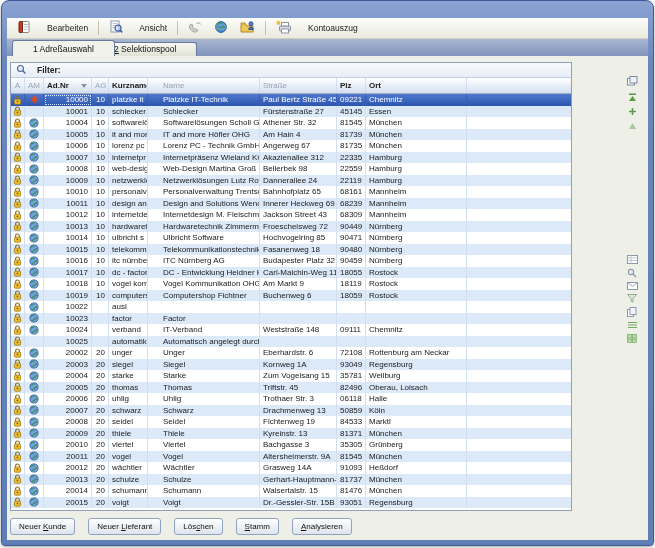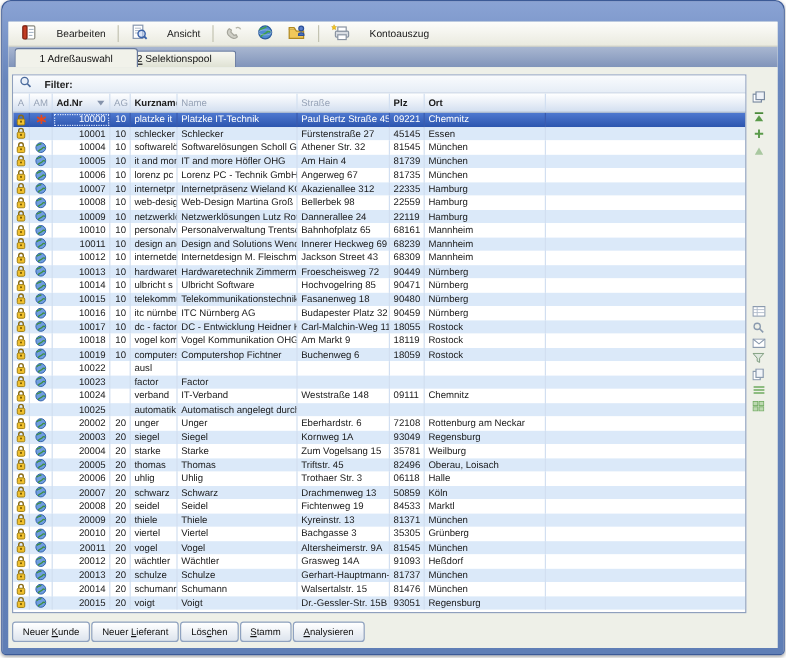--- a/index.html
+++ b/index.html
@@ -28,21 +28,21 @@
   .tabstrip { position:absolute; left:0; top:21px; right:0; height:17px;
     background:linear-gradient(#a9b7d1,#8094ba); }
   .tab { position:absolute; bottom:0; height:14px; line-height:13px; padding:0 20px;
     font-size:8.5px; color:#111; background:linear-gradient(#f8f8f2,#dfe2d4);
     border:1px solid #67799d; border-bottom:none; border-radius:3px 3px 0 0; }
   .tab.active { height:16px; line-height:16px; background:#f1f2ea; z-index:2; }
   .u { text-decoration:underline; }
 
   
   .content { position:absolute; left:0; top:38px; right:0; bottom:0; background:#eef0e8; }
-  .tablebox { position:absolute; left:3px; top:6px; width:612px; height:449px;
+  .tablebox { position:absolute; left:3px; top:6px; width:562px; height:449px;
     background:#fff; border:1px solid #8fa0bd; }
 
   .filterrow { height:15px; background:linear-gradient(#f9fbfd,#e6edf6);
     border-bottom:1px solid #c2cfe2; display:flex; align-items:center; padding-left:5px; }
   .filterlabel { font-size:8.5px; font-weight:bold; color:#222; margin-left:10px; }
 
   .thead { height:16px; display:flex; background:linear-gradient(#ffffff,#d3dff0);
     border-bottom:1px solid #9cadc8; font-size:8px; color:#1a1a1a; }
   .thead .cell { display:flex; align-items:center; padding:0 3px; font-weight:bold; }
   .thead .dim { color:#97a3b7; font-weight:normal; }
@@ -54,35 +54,35 @@
   .trow.alt { background:#dbe9f9; }
   .trow.sel { background:linear-gradient(#4f79d0,#2c55ae); color:#fff; }
   .cell { border-right:1px solid #d2dff1; overflow:hidden; white-space:nowrap;
     font-size:8px; line-height:11px; color:#1a1a1a; padding:0 3px; flex:0 0 auto; }
   .trow.sel .cell { color:#fff; border-right-color:#3b5cb0; }
   .c-a   { width:14px; display:flex; align-items:center; justify-content:center; padding:0; }
   .c-am  { width:19px; display:flex; align-items:center; justify-content:center; padding:0; }
   .c-adnr{ width:48px; text-align:right; }
   .c-ag  { width:17px; text-align:right; }
   .c-kurz{ width:39px; }
-  .c-name{ width:100px; }
+  .c-name{ width:100px;margin-left:12px; }
   .c-str { width:77px; }
   .c-plz { width:29px; }
   .c-ort { width:101px; }
   .c-fill{ flex:1 1 auto; border-right:none; }
   .focus { outline:1px dotted #d7e4ff; outline-offset:-2px; }
   .num { font-variant-numeric: tabular-nums; }
 
   
   .sidestrip { position:absolute; left:617px; top:6px; width:16px; height:449px; }
   .sideicon { position:absolute; left:2px; width:12px; height:11px; display:flex;
     align-items:center; justify-content:center; }
 
   
-  .btnrow { position:absolute; left:3px; top:462px; height:18px; display:flex; gap:1px; }
+  .btnrow { position:absolute; left:3px; top:462px; height:18px; display:flex; gap:13px; }
   .fbtn { height:17px; padding:0 8px; font-size:8px; color:#111;
     font-family:"Liberation Sans", sans-serif;
     background:linear-gradient(#ffffff,#dde4ee); border:1px solid #8fa2c0; border-radius:3px;
     box-shadow:inset 0 1px 0 #fff; cursor:default; }
 </style>
 </head>
 <body>
 
 <div class="window">
 

